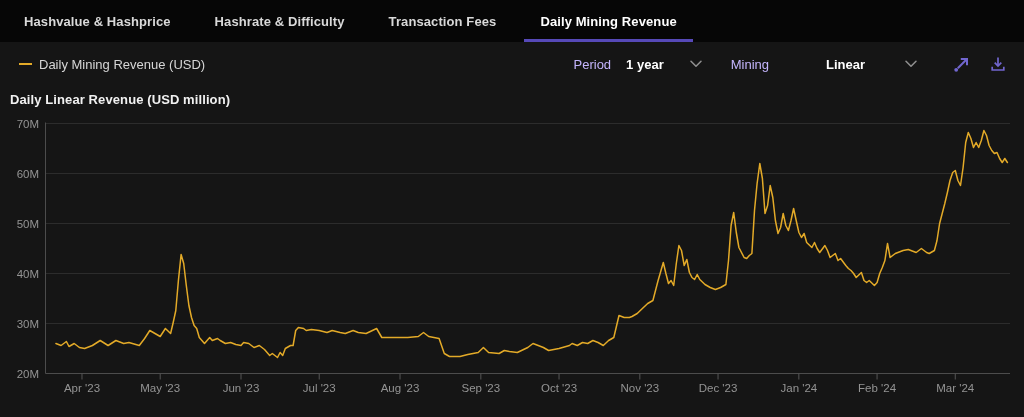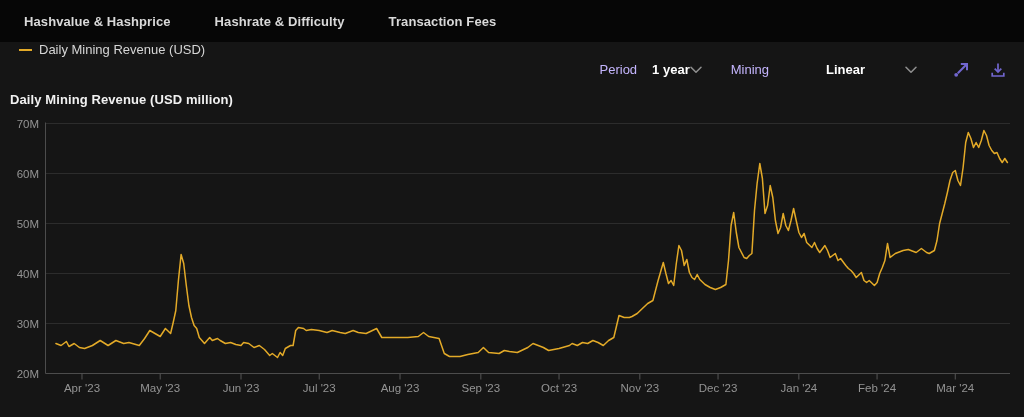--- a/index.html
+++ b/index.html
@@ -9,48 +9,49 @@
   
   .tabbar{position:absolute;top:0;left:0;right:0;height:42px;background:#060606;
           display:flex;align-items:stretch;padding-left:8px;}
   .tab{position:relative;background:none;border:none;cursor:pointer;color:#d9d9d9;
        font:700 13px "Liberation Sans",sans-serif;padding:0 16px;margin-right:12px;letter-spacing:.1px;}
   .tab.active{color:#ffffff;}
   .tab.active::after{content:"";position:absolute;left:0;right:0;bottom:0;height:3px;
        background:var(--accent,#5649b8);}
 
   
-  .toolbar{position:absolute;top:42px;left:0;right:0;height:44px;display:flex;
-           padding:0 14px 0 19px;flex-direction:column;}
+  .toolbar{position:absolute;top:42px;left:0;right:0;height:44px;display:flex;align-items:center;
+           padding:0 14px 0 19px;}
   .legend{display:flex;align-items:center;gap:7px;cursor:pointer;background:none;border:none;padding:0;}
   .legend-dash{display:inline-block;width:13px;height:0;border-top:2px solid var(--gold,#e3aa28);}
   .legend-label{color:#d6d6d6;font-size:13px;font-family:"Liberation Sans",sans-serif;}
   .controls{margin-left:auto;display:flex;align-items:center;}
   .ctl-label{color:#c4b5fd;font-size:13px;margin-right:15px;}
-  .select{display:flex;align-items:center;cursor:pointer;background:none;border:none;padding:0;}
+  .select{display:flex;align-items:center;gap:26px;cursor:pointer;background:none;border:none;padding:0;}
   .select.period{margin-right:29px;}
   .select.scale{gap:40px;margin-right:20px;padding-left:42px;}
   .sel-value{color:#ffffff;font-weight:700;font-size:13px;font-family:"Liberation Sans",sans-serif;}
   .iconbtn{background:none;border:none;padding:3px;margin-left:12px;cursor:pointer;line-height:0;}
 
   
   .chart-title{position:absolute;top:92px;left:10px;margin:0;color:#f1f1f1;
                font-size:13px;font-weight:700;letter-spacing:.1px;}
   svg.plot{position:absolute;top:0;left:0;width:1024px;height:417px;display:block;}
   svg.plot text{font-family:"Liberation Sans",sans-serif;}
 </style>
 </head>
 <body>
 
 <div class="screen">
 
   <nav class="tabbar">
     <button class="tab">Hashvalue &amp; Hashprice</button>
     <button class="tab">Hashrate &amp; Difficulty</button>
     <button class="tab">Transaction Fees</button>
+    <button class="tab active">Daily Mining Revenue</button>
   </nav>
 
   <div class="toolbar">
     <button class="legend">
       <span class="legend-dash"></span>
       <span class="legend-label">Daily Mining Revenue (USD)</span>
     </button>
 
     <div class="controls">
       <span class="ctl-label">Period</span>
@@ -79,21 +80,21 @@
       <button class="iconbtn" title="">
         <svg width="18" height="18" viewBox="0 0 18 18">
           <line x1="9" y1="2.5" x2="9" y2="10.5" stroke="var(--icon,#7166cf)" stroke-width="1.7"></line>
           <polyline points="5.7,7.6 9,11 12.3,7.6" fill="none" stroke="var(--icon,#7166cf)" stroke-width="1.7"></polyline>
           <polyline points="3.2,11.8 3.2,15 14.8,15 14.8,11.8" fill="none" stroke="var(--icon,#7166cf)" stroke-width="1.7"></polyline>
         </svg>
       </button>
     </div>
   </div>
 
-  <h2 class="chart-title">Daily Mining Revenue (USD million)</h2>
+  <h2 class="chart-title">Daily Linear Revenue (USD million)</h2>
 
   <svg id="plot" class="plot" viewBox="0 0 1024 417">
       <line x1="45.5" x2="1010" y1="123.5" y2="123.5" stroke="#2c2c2c" stroke-width="1"></line>
       <text x="39" y="127.5" fill="#949494" font-size="11.5" text-anchor="end">70M</text>
       <line x1="45.5" x2="1010" y1="173.5" y2="173.5" stroke="#2c2c2c" stroke-width="1"></line>
       <text x="39" y="177.5" fill="#949494" font-size="11.5" text-anchor="end">60M</text>
       <line x1="45.5" x2="1010" y1="223.5" y2="223.5" stroke="#2c2c2c" stroke-width="1"></line>
       <text x="39" y="227.5" fill="#949494" font-size="11.5" text-anchor="end">50M</text>
       <line x1="45.5" x2="1010" y1="273.5" y2="273.5" stroke="#2c2c2c" stroke-width="1"></line>
       <text x="39" y="277.5" fill="#949494" font-size="11.5" text-anchor="end">40M</text>

